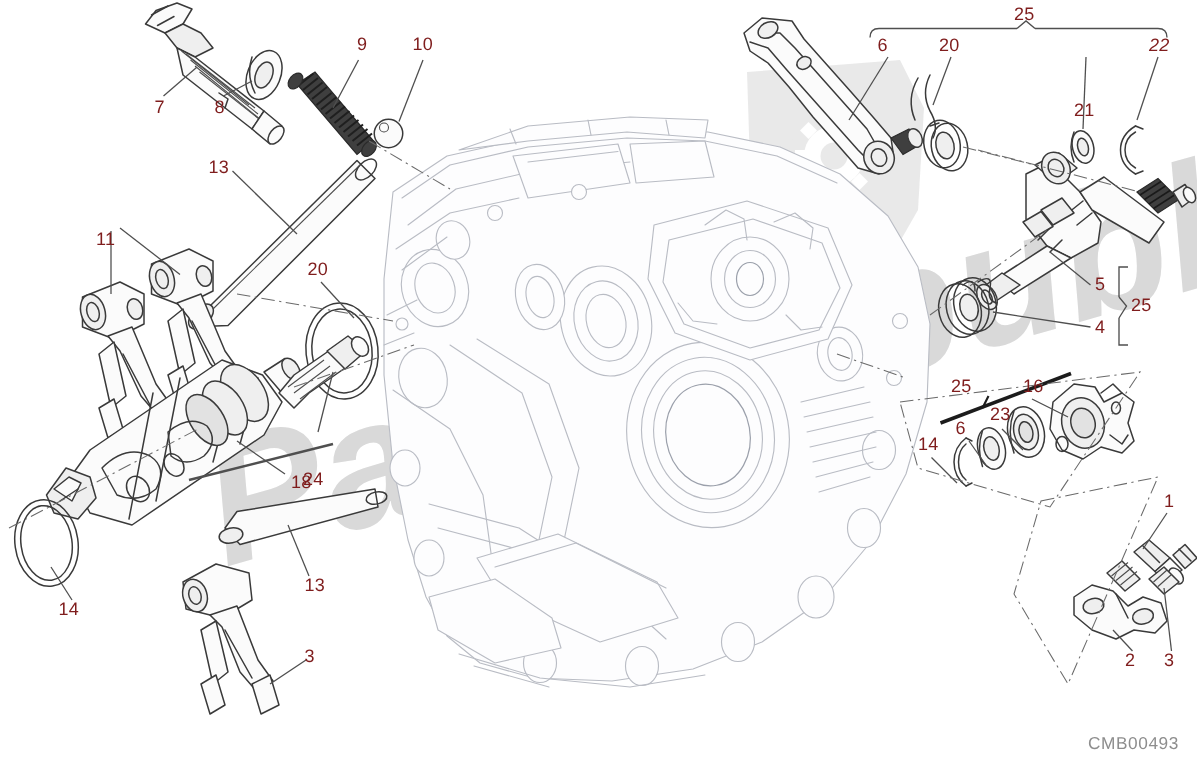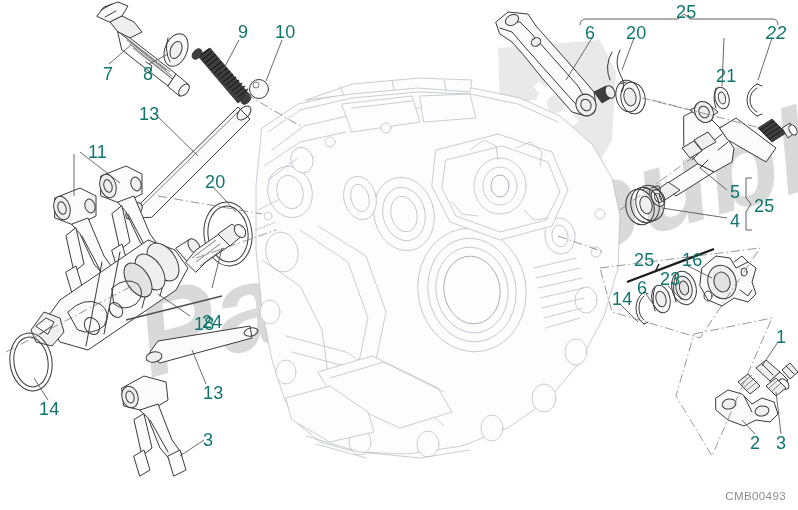--- a/index.html
+++ b/index.html
@@ -20,22 +20,22 @@
   svg.layer {
     position: absolute;
     left: 0;
     top: 0;
     width: 798px;
     height: 510px;
   }
   .lbl {
     position: absolute;
     font-family: "Liberation Sans", sans-serif;
-    font-size: 18px;
-    color: #0f766e;
+    font-size: 12px;
+    color: #7f1d1d;
     letter-spacing: 0.2px;
     white-space: nowrap;
     user-select: none;
   }
   .code {
     position: absolute;
     right: 12px;
     bottom: 8px;
     font-family: "Liberation Sans", sans-serif;
     font-size: 11.5px;
@@ -566,21 +566,21 @@
       <path d="M558 236 L604 252"></path>
     </g>
   </svg>
 
   <div>
     <span class="lbl" style="left:103px; top:64px;">7</span>
     <span class="lbl" style="left:143px; top:64px;">8</span>
     <span class="lbl" style="left:238px; top:22px;">9</span>
     <span class="lbl" style="left:275px; top:22px;">10</span>
     <span class="lbl" style="left:139px; top:104px;">13</span>
-    <span class="lbl" style="left:64px;  top:142px;margin-left:24px;">11</span>
+    <span class="lbl" style="left:64px;  top:152px;">11</span>
     <span class="lbl" style="left:205px; top:172px;">20</span>
     <span class="lbl" style="left:202px; top:288px;margin-top:24px;">24</span>
     <span class="lbl" style="left:194px; top:314px;">18</span>
     <span class="lbl" style="left:39px;  top:399px;">14</span>
     <span class="lbl" style="left:203px; top:383px;">13</span>
     <span class="lbl" style="left:203px; top:430px;">3</span>
 
     <span class="lbl" style="left:676px; top:2px;">25</span>
     <span class="lbl" style="left:585px; top:23px;">6</span>
     <span class="lbl" style="left:626px; top:23px;">20</span>

